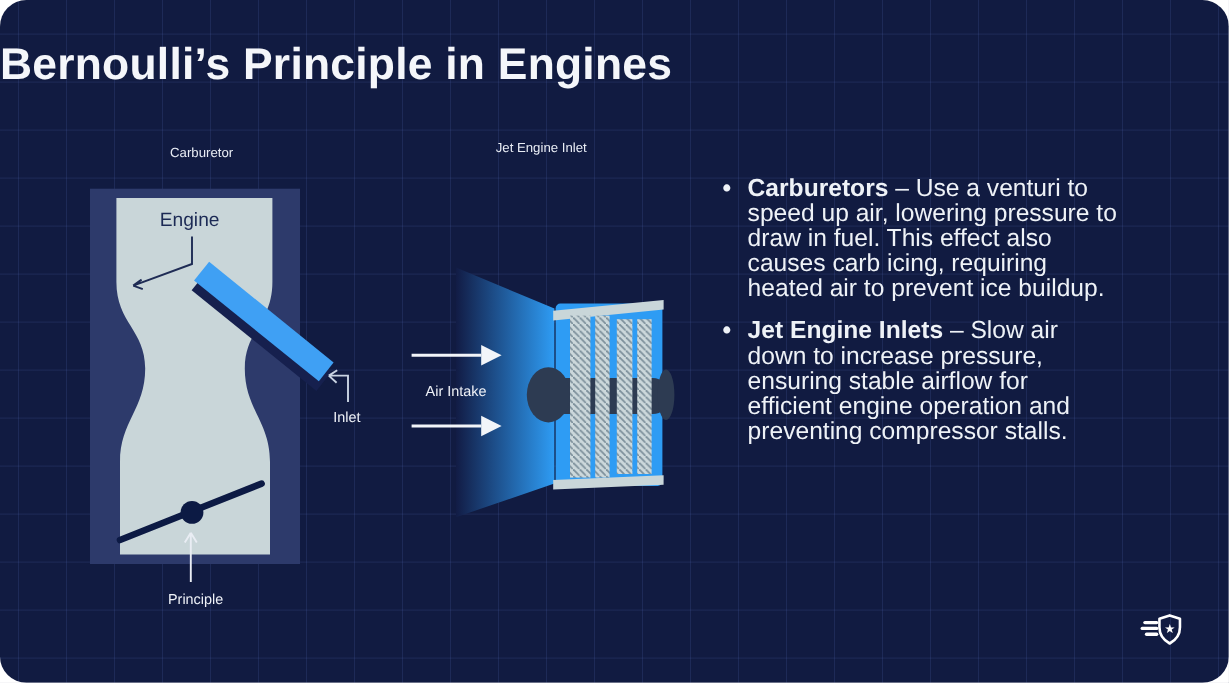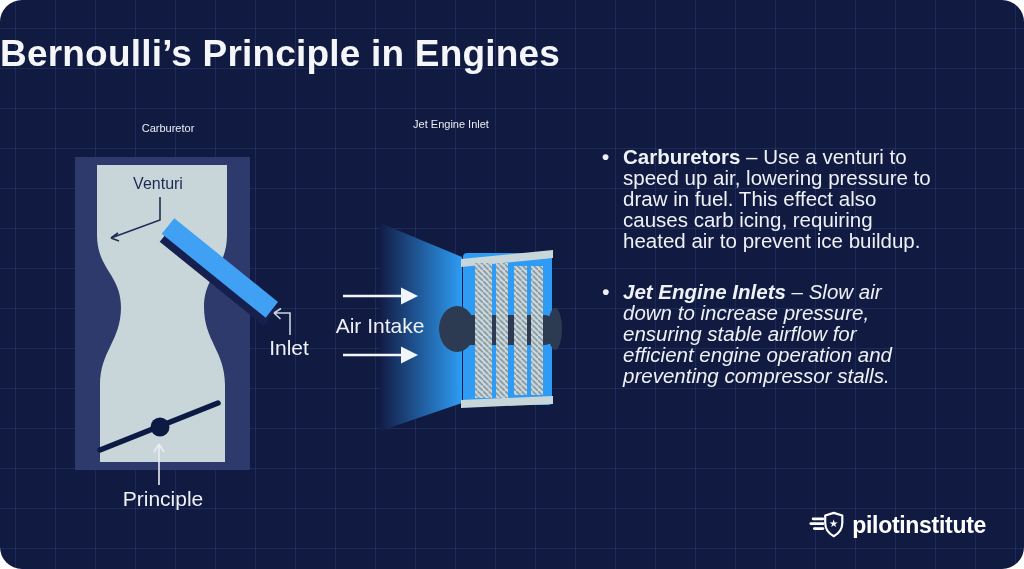--- a/index.html
+++ b/index.html
@@ -15,31 +15,31 @@
     border-radius:22px;
     overflow:hidden;
     font-family:"Liberation Sans", sans-serif;
   }
   .title{
     position:absolute;top:33px;left:0;width:1024px;margin:0;
     color:#f4f6fa;font-size:37px;font-weight:700;letter-spacing:.2px;
   }
   .label{position:absolute;transform:translate(-50%,-50%);white-space:nowrap;}
   .section-label{color:#e9edf5;font-size:11px;}
-  .small-label{color:#eef1f7;font-size:21px;}
+  .small-label{color:#eef1f7;font-size:12px;}
   .dark-label{color:#1c2a55;font-size:16px;}
   svg{position:absolute;display:block;}
   .carb-svg{left:75px;top:157px;}
   .jet-svg{left:340px;top:215px;}
   .bullets{
     position:absolute;left:602px;top:146px;width:330px;margin:0;padding:0;list-style:none;
     color:#eef2f7;font-size:20.5px;line-height:21px;
   }
   .bullets li{position:relative;padding-left:21px;}
-  .bullets li + li{margin-top:30px;font-style:italic;}
+  .bullets li + li{margin-top:14px;}
   .bullets li::before{content:"\2022";position:absolute;left:0;top:0;font-weight:700;}
   .bullets b{font-weight:700;}
   .logo{
     position:absolute;right:38px;bottom:29px;display:flex;align-items:center;gap:7px;
   }
   .logo svg{position:static;}
   .brand-text{color:#ffffff;font-size:23px;font-weight:700;letter-spacing:-0.3px;}
 </style>
 </head>
 <body>
@@ -103,36 +103,35 @@
     <g>
       <line x1="3" y1="81" x2="61" y2="81" stroke="#f2f5f9" stroke-width="2.6"></line>
       <polygon points="61,72.5 78,81 61,89.5" fill="#f2f5f9"></polygon>
     </g>
     <g>
       <line x1="3" y1="140" x2="61" y2="140" stroke="#f2f5f9" stroke-width="2.6"></line>
       <polygon points="61,131.5 78,140 61,148.5" fill="#f2f5f9"></polygon>
     </g>
   </svg>
 
-  <div class="label dark-label" style="left:158px;top:184px;">Venturi</div>
+  <div class="label dark-label" style="left:158px;top:184px;">Engine</div>
   <div class="label small-label" style="left:289px;top:348px;">Inlet</div>
   <div class="label small-label" style="left:163px;top:499px;">Principle</div>
   <div class="label small-label" style="left:380px;top:326px;">Air Intake</div>
 
   <ul class="bullets">
     <li><b>Carburetors</b><span> – Use a venturi to speed up air, lowering pressure to draw in fuel. This effect also causes carb icing, requiring heated air to prevent ice buildup.</span></li>
     <li><b>Jet Engine Inlets</b><span> – Slow air down to increase pressure, ensuring stable airflow for efficient engine operation and preventing compressor stalls.</span></li>
   </ul>
 
   <div class="logo">
     <svg width="36" height="30" viewBox="0 0 40 32">
       <g fill="#ffffff">
         <rect x="3" y="7.6" width="14" height="3.1" rx="1.55"></rect>
         <rect x="0.5" y="13" width="16.5" height="3.1" rx="1.55"></rect>
         <rect x="4.5" y="18.4" width="12.5" height="3.1" rx="1.55"></rect>
       </g>
       <path d="M27.5,2.5 L37,5.5 V13.5 C37,21.5 32.5,25.8 27.5,28.5 C22.5,25.8 18,21.5 18,13.5 V5.5 Z" fill="none" stroke="#ffffff" stroke-width="2.4" stroke-linejoin="round"></path>
       <text x="27.5" y="18.6" font-size="11.5" text-anchor="middle" fill="#ffffff" font-family="DejaVu Sans, sans-serif">★</text>
     </svg>
-    <span class="brand-text">pilotinstitute</span>
   </div>
 
 </div>
 
 </body></html>

